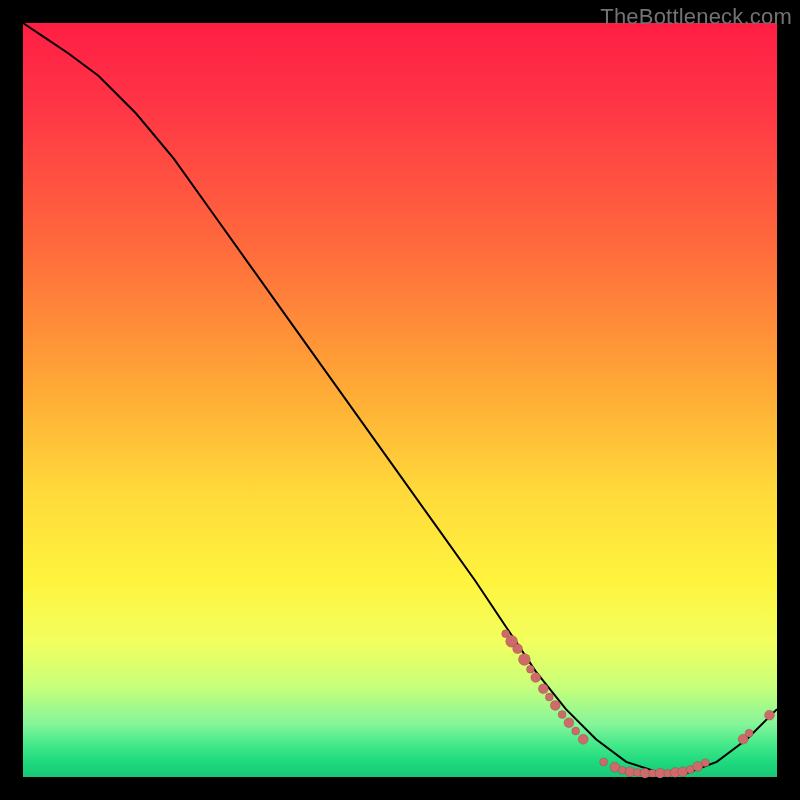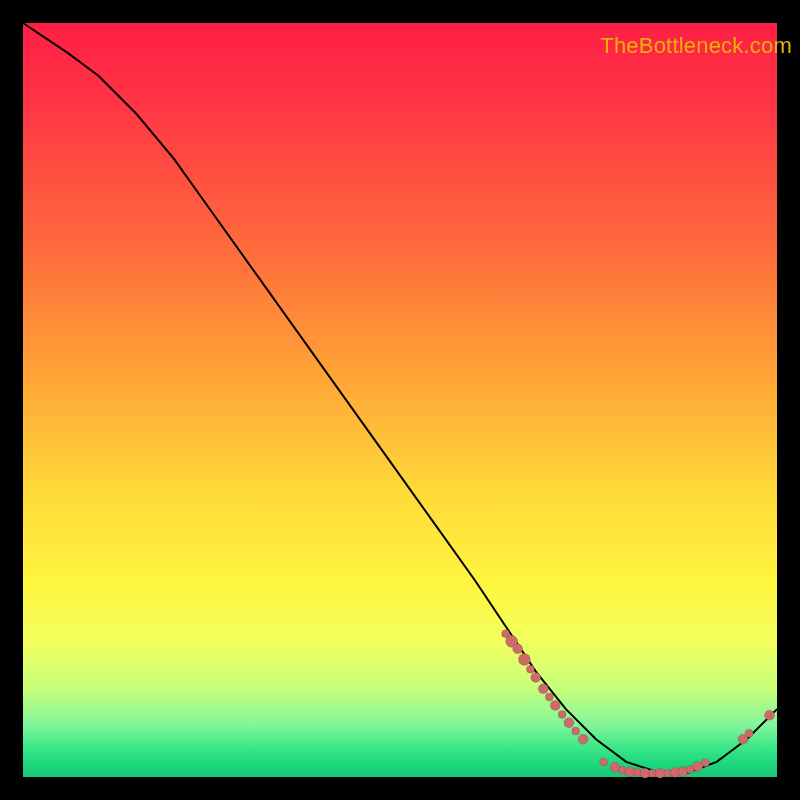--- a/index.html
+++ b/index.html
@@ -37,24 +37,23 @@
       #84f59a 93%,
       #3ee787 96%,
       #1fd97f 98%,
       #16c877 100%
     );
   }
   .watermark {
     position: absolute;
     top: 4px;
     right: 8px;
-    color: #eab308;
+    color: #737373;
     font-size: 22px;
     letter-spacing: 0.2px;
-    margin-top: 29px;
   }
   svg.curve {
     position: absolute;
     left: 0;
     top: 0;
     width: 754px;
     height: 754px;
     overflow: visible;
   }
   .curve-path {

